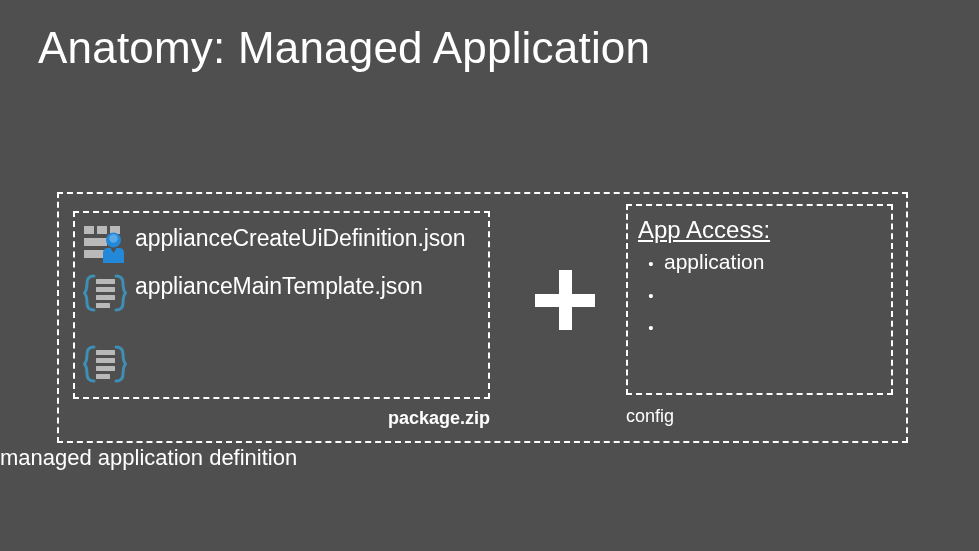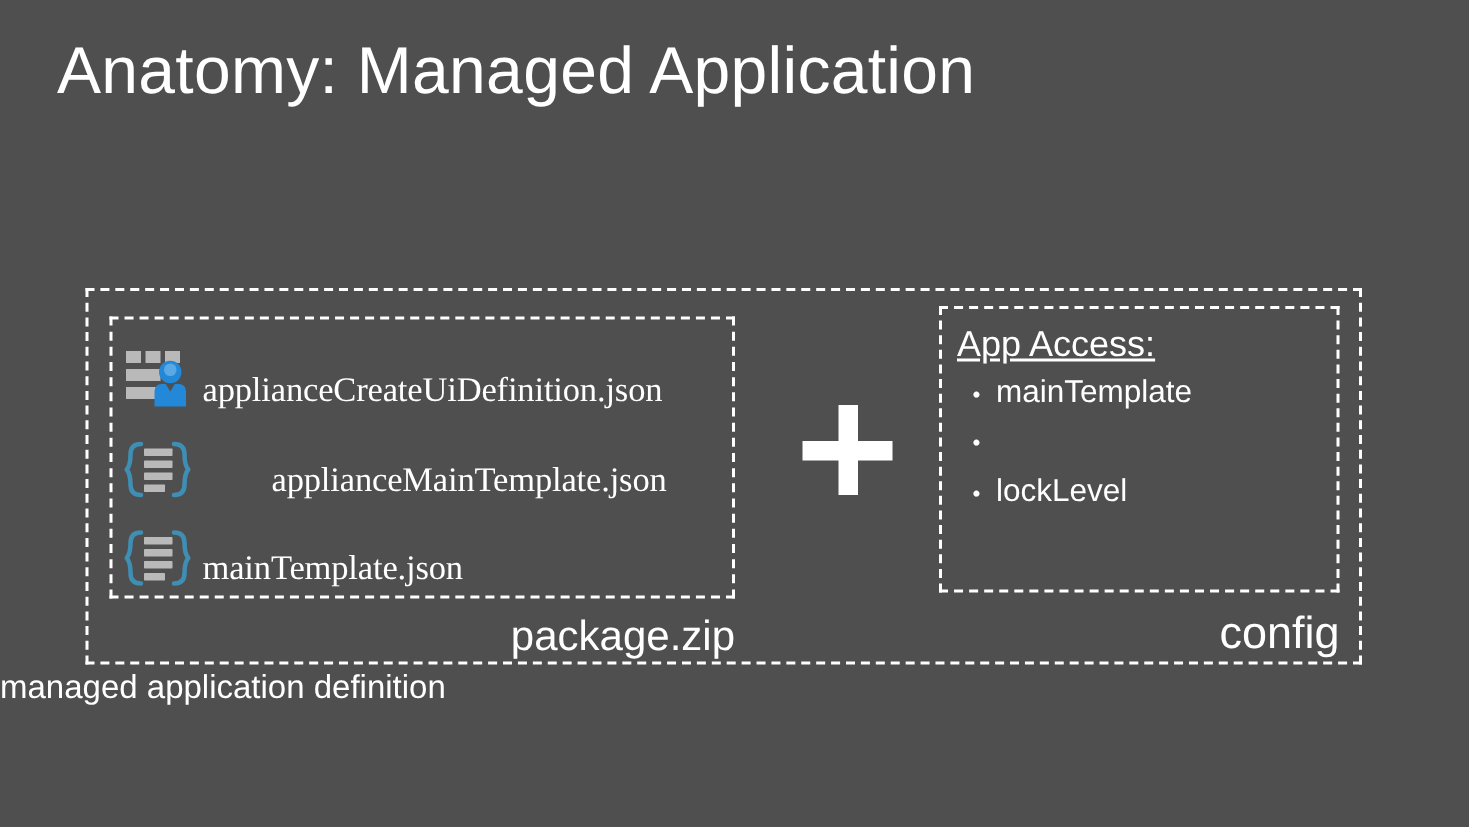--- a/index.html
+++ b/index.html
@@ -68,51 +68,50 @@
     height: 188px;
     border: 2px dashed #ffffff;
     box-sizing: border-box;
   }
   #package-label {
     position: absolute;
     left: 73px;
     top: 408px;
     width: 417px;
     text-align: right;
-    font-size: 28px;
-    font-weight: 400;
+    font-size: 18px;
+    font-weight: 700;
     color: #ffffff;
     white-space: nowrap;
   }
 
   
   .file-row {
     position: absolute;
     left: 0;
     height: 48px;
     display: flex;
-    align-items: flex-end;
-    font-family: Liberation Serif, serif;
+    align-items: flex-start;
   }
   .file-row .icon-wrap {
     width: 60px;
     display: flex;
     align-items: center;
     justify-content: center;
     flex: 0 0 60px;
   }
   .file-row .file-label {
     font-size: 23px;
     font-weight: 400;
     color: #ffffff;
     white-space: nowrap;
     letter-spacing: -0.1px;
   }
   #file-row-0 { top: 225px; left: 75px; }
-  #file-row-1 { top: 285px; left: 75px; gap: 46px; }
+  #file-row-1 { top: 273px; left: 75px; }
   #file-row-2 { top: 344px; left: 75px; }
 
   
   #plus-sign {
     position: absolute;
     left: 535px;
     top: 270px;
     width: 60px;
     height: 60px;
   }
@@ -138,22 +137,22 @@
     height: 191px;
     border: 2px dashed #ffffff;
     box-sizing: border-box;
     padding: 8px 0 0 10px;
   }
   #config-label {
     position: absolute;
     left: 626px;
     top: 406px;
     width: 267px;
-    text-align: right;
-    font-size: 30px;
+    text-align: left;
+    font-size: 18px;
     font-weight: 300;
     color: #ffffff;
     white-space: nowrap;
   }
   .cfg-heading {
     font-size: 24px;
     font-weight: 400;
     color: #ffffff;
     text-decoration: underline;
     text-underline-offset: 2px;
@@ -234,37 +233,35 @@
     <span class="icon-wrap">
       <svg class="json-icon" width="44" height="40" viewBox="0 0 44 40" xmlns="http://www.w3.org/2000/svg">
         <path d="M11 3 Q4 3 4 10 Q4 17 1.5 20 Q4 23 4 30 Q4 37 11 37" fill="none" stroke="#3f8eb4" stroke-width="3" stroke-linecap="round"></path>
         <path d="M33 3 Q40 3 40 10 Q40 17 42.5 20 Q40 23 40 30 Q40 37 33 37" fill="none" stroke="#3f8eb4" stroke-width="3" stroke-linecap="round"></path>
         <rect x="13" y="6" width="19" height="5" rx="0.5" fill="#b9b9b9"></rect>
         <rect x="13" y="14" width="19" height="5" rx="0.5" fill="#b9b9b9"></rect>
         <rect x="13" y="22" width="19" height="5" rx="0.5" fill="#b9b9b9"></rect>
         <rect x="13" y="30" width="14" height="5" rx="0.5" fill="#b9b9b9"></rect>
       </svg>
     </span>
-    <span class="file-label">mainTemplate.json</span>
   </div>
 
   <div id="plus-sign">
     <div class="bar-h"></div>
     <div class="bar-v"></div>
   </div>
 
   <div id="config-box">
     <div class="cfg-heading">App Access:</div>
     <div class="cfg-bullet">
       <span class="dot">•</span>
-      <span>mainTemplate</span>
+      <span>application</span>
     </div>
     <div class="cfg-bullet">
       <span class="dot">•</span>
     </div>
     <div class="cfg-bullet">
       <span class="dot">•</span>
-      <span>lockLevel</span>
     </div>
   </div>
   <div id="config-label">config</div>
 
 </div>
 
 </body></html>

